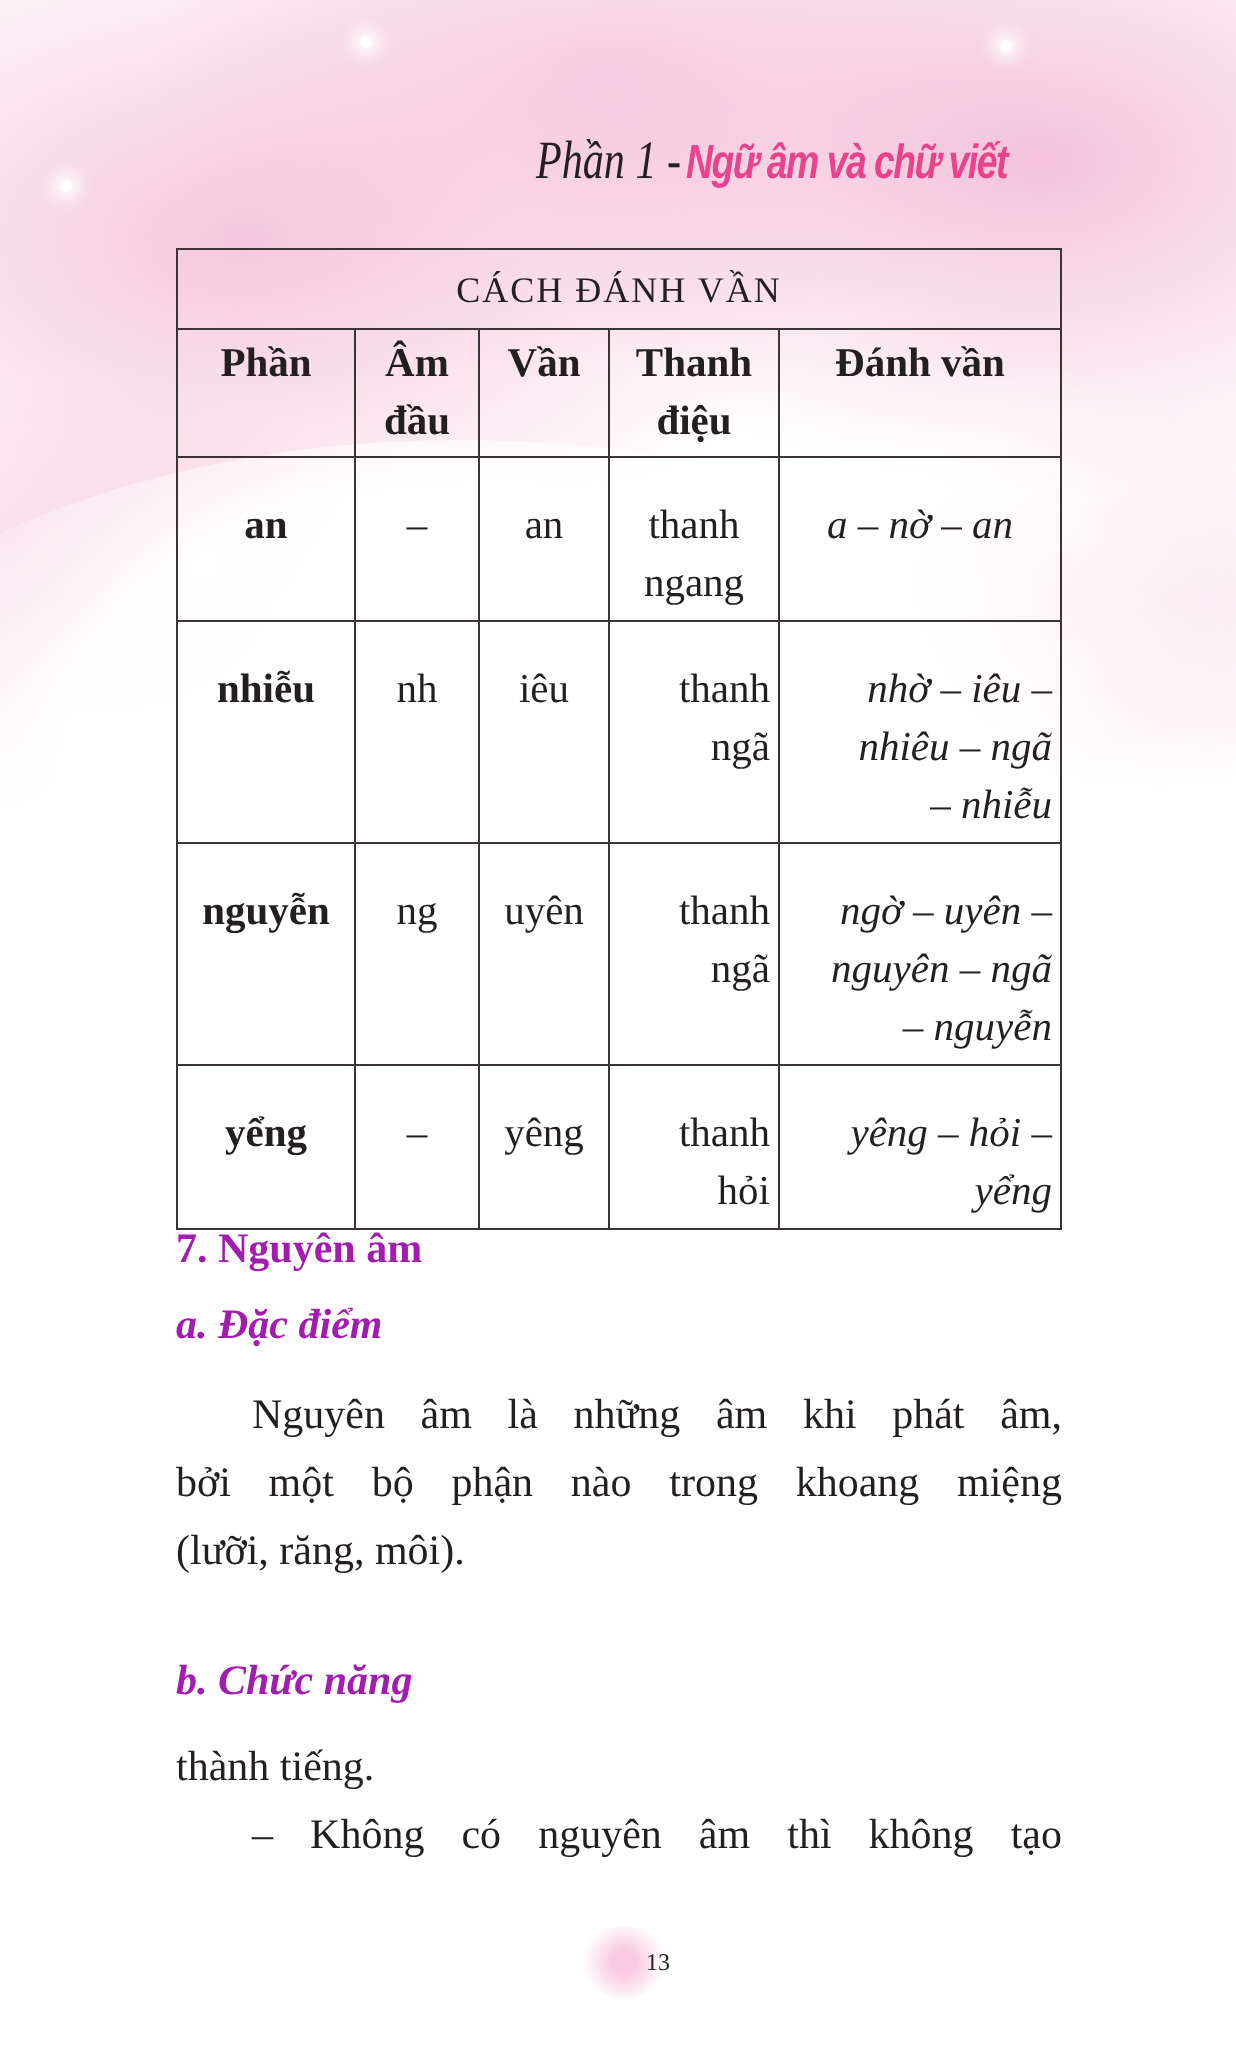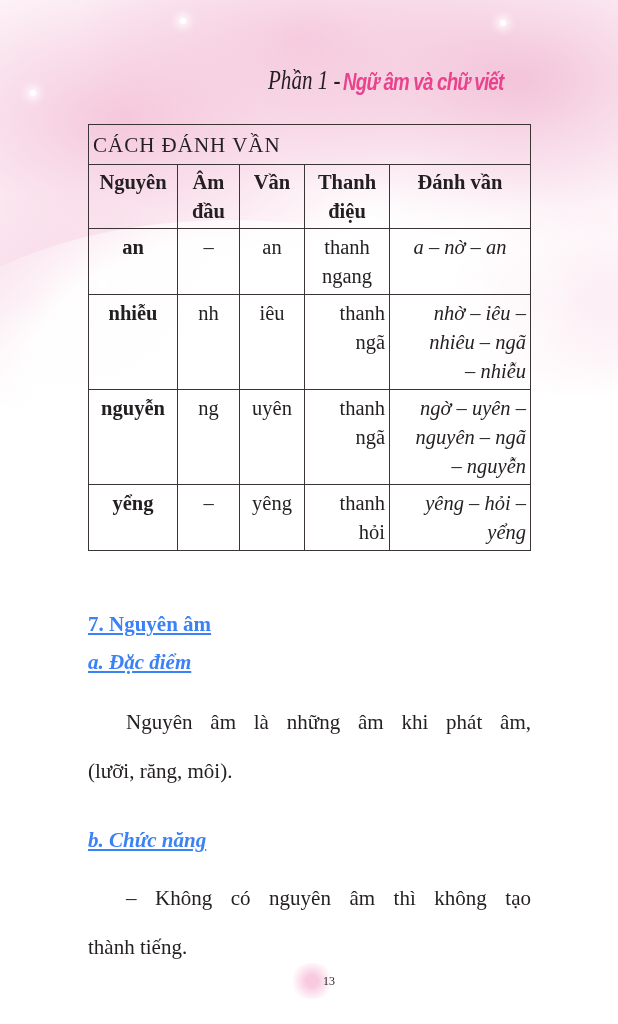--- a/index.html
+++ b/index.html
@@ -46,44 +46,44 @@
 
   table.spell {
     position:absolute; left:88px; top:124px; width:443px;
     border-collapse:collapse;
     font-size:20.5px; line-height:29px;
   }
   table.spell td, table.spell th {
     border:1.3px solid #3a3435; padding:0 4px; vertical-align:top;
   }
   table.spell .caption-cell {
-    text-align:left; font-weight:normal; letter-spacing:1px;
-    height:32px; line-height:34px; font-size:21px;
+    text-align:center; font-weight:normal; letter-spacing:1px;
+    height:32px; line-height:34px; font-size:18px;
   }
   table.spell th { font-weight:bold; text-align:center; padding-top:3px; padding-bottom:2px; }
-  table.spell td { text-align:center; padding-top:4px; padding-bottom:3px; }
+  table.spell td { text-align:center; padding-top:20px; padding-bottom:3px; }
   .c-word { width:80px; font-weight:bold; }
   .c-onset { width:53px; }
   .c-rhyme { width:56px; }
   .c-tone { width:76px; text-align:right !important; }
   .c-spell { font-style:italic; text-align:right !important; }
   td.c-tone span, td.c-spell span { display:block; }
 
   .sec-head {
-    position:absolute; left:88px; font-size:21px; color:#3b82f6;text-decoration:underline;
+    position:absolute; left:88px; font-size:21px; color:#a21caf;
   }
   .h7 { top:612px; font-weight:bold; }
   .ha { top:650px; font-weight:bold; font-style:italic; }
   .hb { top:828px; font-weight:bold; font-style:italic; }
 
   .para {
     position:absolute; left:88px; width:443px;
     font-size:21px; line-height:34px; text-align:justify;
   }
-  .para .line { display:block; text-align:justify; text-align-last:justify; white-space:nowrap;margin-top:15px; }
+  .para .line { display:block; text-align:justify; text-align-last:justify; white-space:nowrap; }
   .para .line.last { text-align-last:left; }
   .para .indent { padding-left:38px; }
   .p1 { top:690px; }
   .p2 { top:866px; }
 
   .page-num {
     position:absolute; left:289px; top:963px; width:46px; height:36px;
     border-radius:50%;
     background:radial-gradient(circle, rgba(248,196,220,0.9) 20%, rgba(255,255,255,0) 70%);
     text-align:right; line-height:36px; font-size:12px; color:#231f20;
@@ -107,21 +107,21 @@
     <span class="rh-part">Phần 1 -</span>
     <span class="rh-title">Ngữ âm và chữ viết</span>
   </div>
 
   <table class="spell">
     <tbody>
         <tr>
       <th class="caption-cell" colspan="5">CÁCH ĐÁNH VẦN</th>
     </tr>
     <tr>
-      <th class="c-word"><span>Nguyên</span></th>
+      <th class="c-word"><span>Phần</span></th>
       <th class="c-onset"><span>Âm</span><br><span>đầu</span></th>
       <th class="c-rhyme"><span>Vần</span></th>
       <th style="width:76px"><span>Thanh</span><br><span>điệu</span></th>
       <th><span>Đánh vần</span></th>
     </tr>
 
     <tr>
       <td class="c-word">an</td>
       <td class="c-onset">–</td>
       <td class="c-rhyme">an</td>
@@ -179,24 +179,25 @@
           </td>
     </tr>
   </tbody>
     </table>
 
   <div class="sec-head h7">7. Nguyên âm</div>
   <div class="sec-head ha">a. Đặc điểm</div>
 
   <div class="para p1">
     <span class="line indent">Nguyên âm là những âm khi phát âm,</span>
+    <span class="line">bởi một bộ phận nào trong khoang miệng</span>
     <span class="line last">(lưỡi, răng, môi).</span>
   </div>
 
   <div class="sec-head hb">b. Chức năng</div>
 
   <div class="para p2">
+    <span class="line last">thành tiếng.</span>
     <span class="line indent">– Không có nguyên âm thì không tạo</span>
-    <span class="line last">thành tiếng.</span>
   </div>
 
   <div class="page-num">13</div>
 </div>
 
 </body></html>

